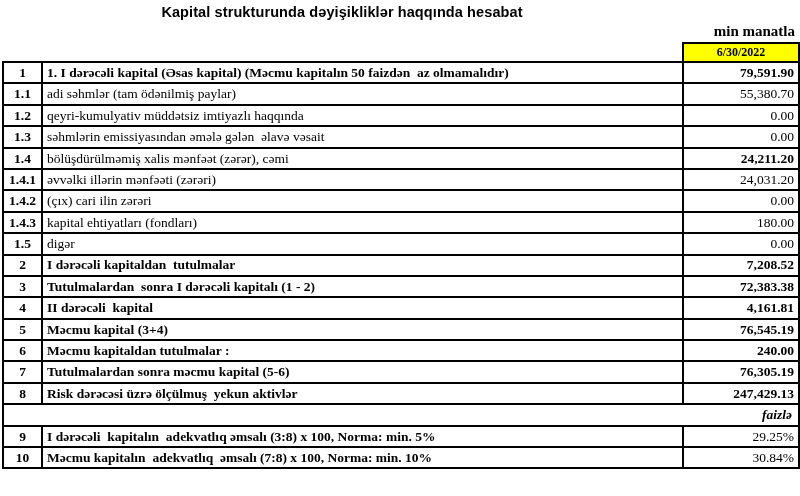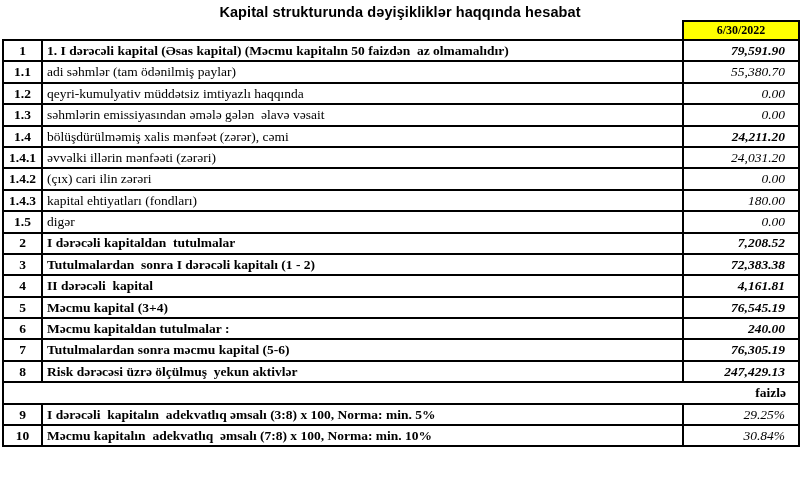--- a/index.html
+++ b/index.html
@@ -10,21 +10,21 @@
   }
   html,body{
     margin:0;
     padding:0;
     width:800px;
     height:496px;
     background:var(--page-bg);
     overflow:hidden;
   }
   .page{
-    width:800px;
+    width:684px;
     height:496px;
     color:var(--text-c);
   }
   .title{
     padding-top:4px;
     text-align:center;
     font-family:"Liberation Sans",sans-serif;
     font-weight:bold;
     font-size:14.5px;
     letter-spacing:0.1px;
@@ -70,36 +70,37 @@
   td.no-cell{
     text-align:center;
     font-weight:bold;
   }
   td.label-cell{
     padding-left:4px;
     white-space:pre;
   }
   td.value-cell{
     text-align:right;
-    padding-right:13px;
-    font-style:italic;
+    padding-right:4px;
   }
   td.section-cell{
     text-align:right;
-    font-weight:bold;
-    padding-right:12px;
+    font-style:italic;
+    font-weight:bold;
+    padding-right:6px;
   }
   .b{font-weight:bold;}
 </style>
 </head>
 <body>
 
 <div class="page">
   <div class="title">Kapital strukturunda dəyişikliklər haqqında hesabat</div>
 
+  <div class="unit-note">min manatla</div>
 
   <table class="report">
     <colgroup>
       <col class="c-no">
       <col class="c-label">
       <col class="c-value">
     </colgroup>
     <thead>
       <tr>
         <td class="header-blank"></td>

